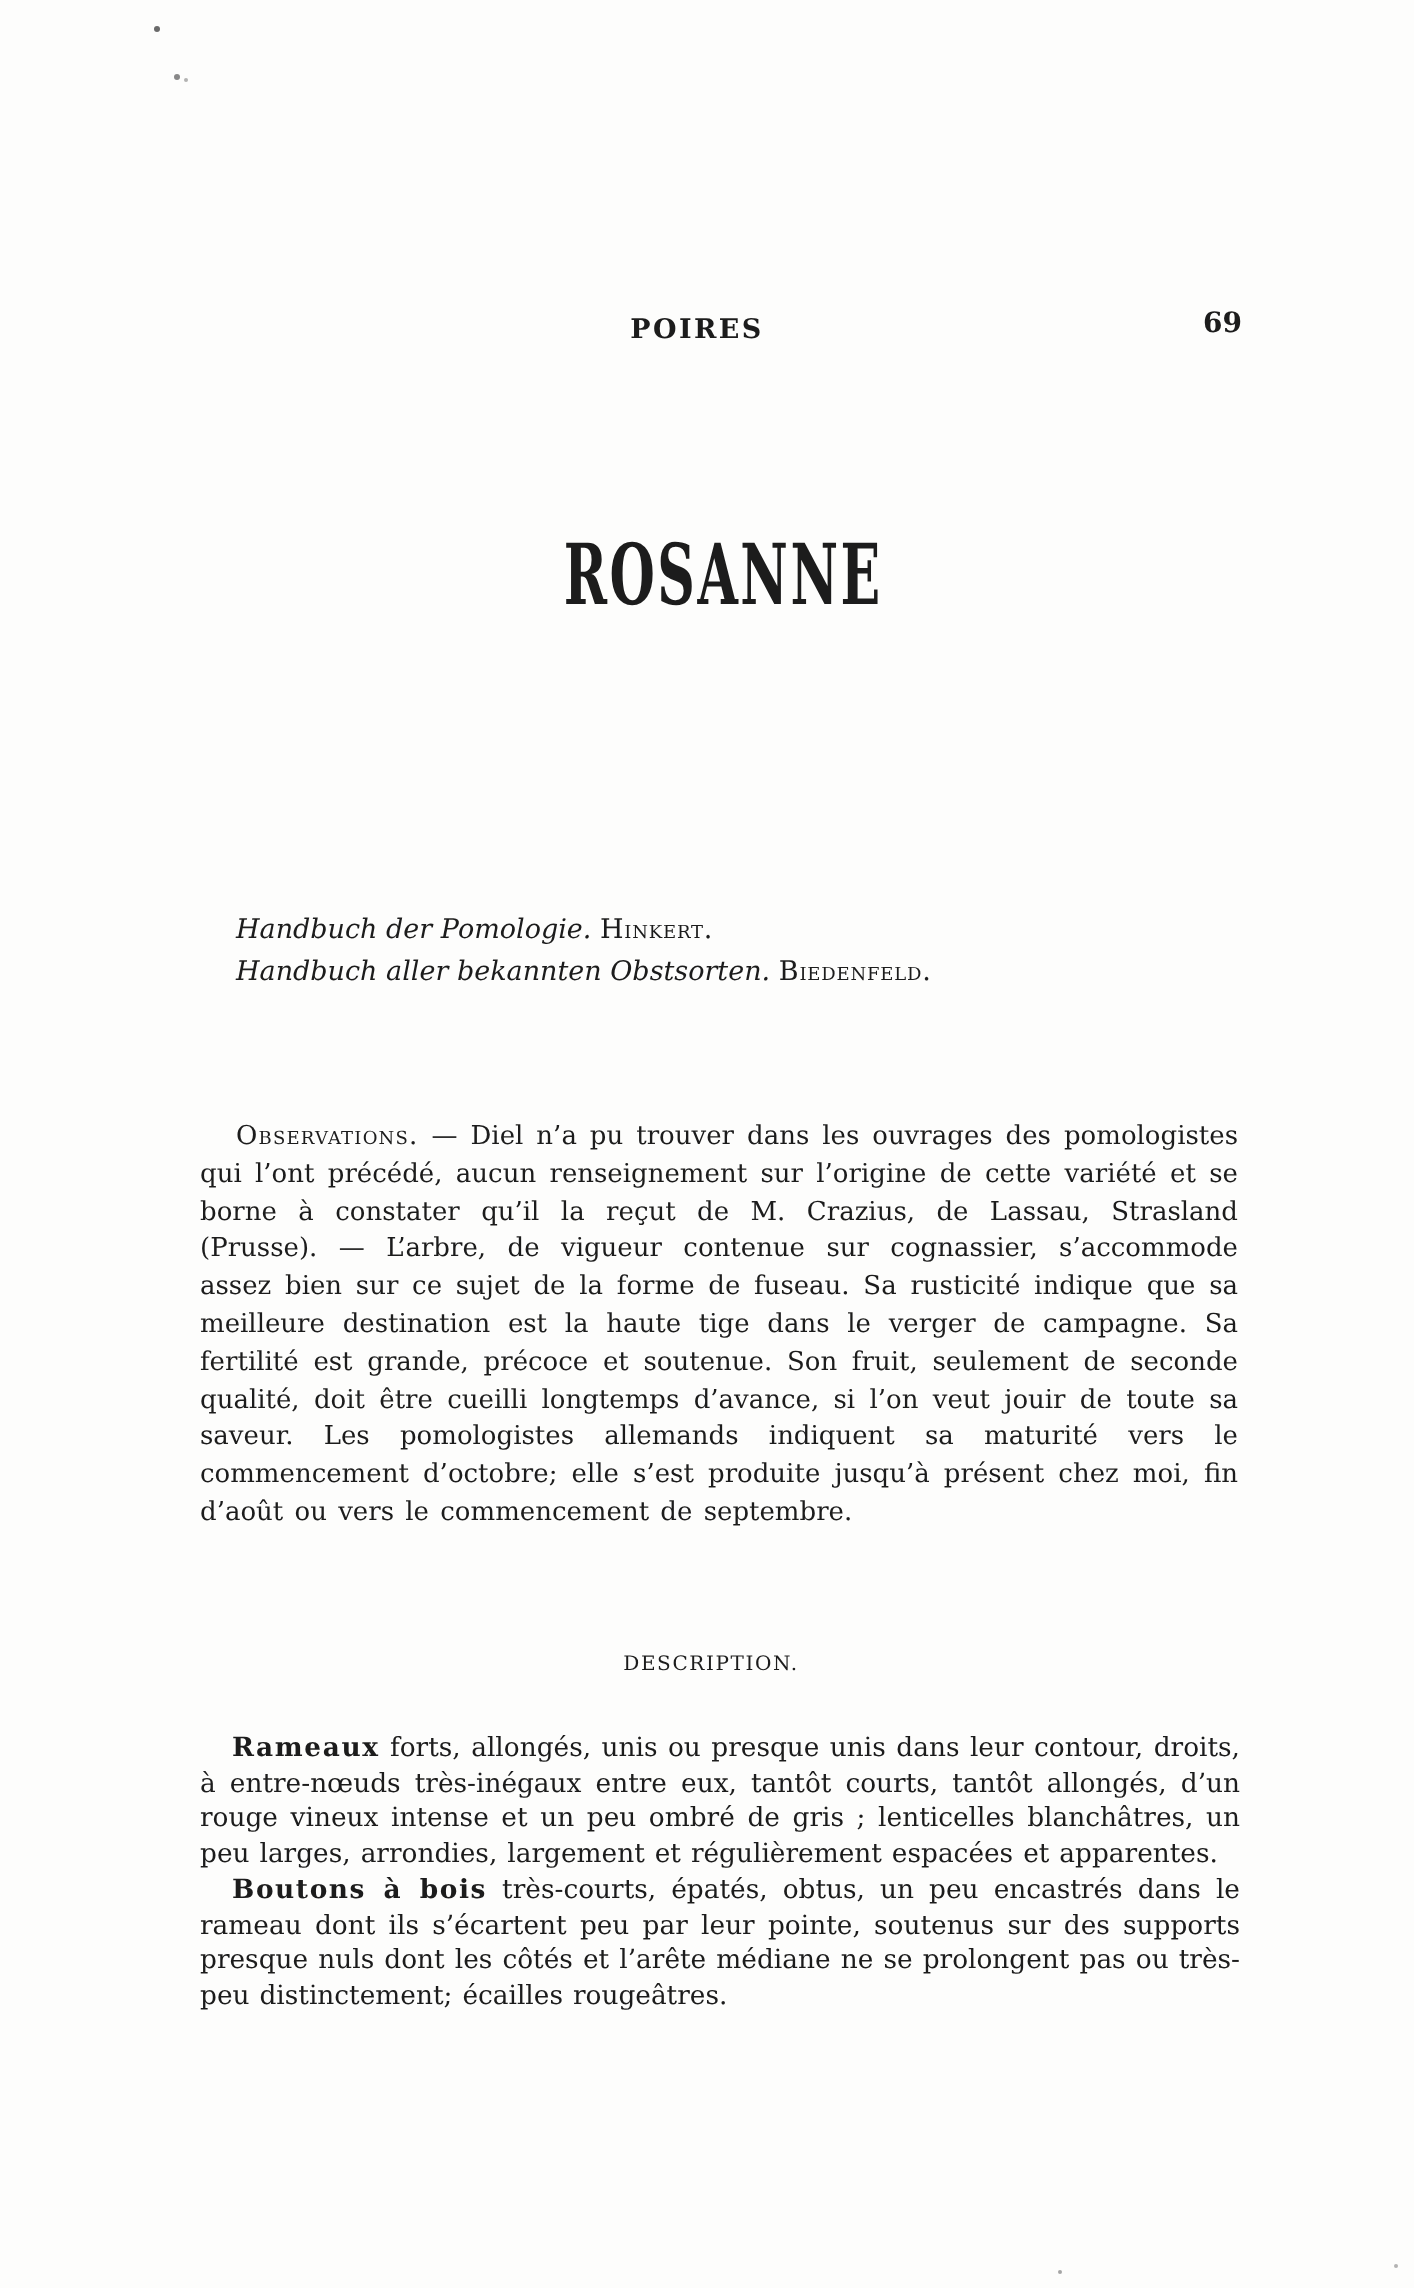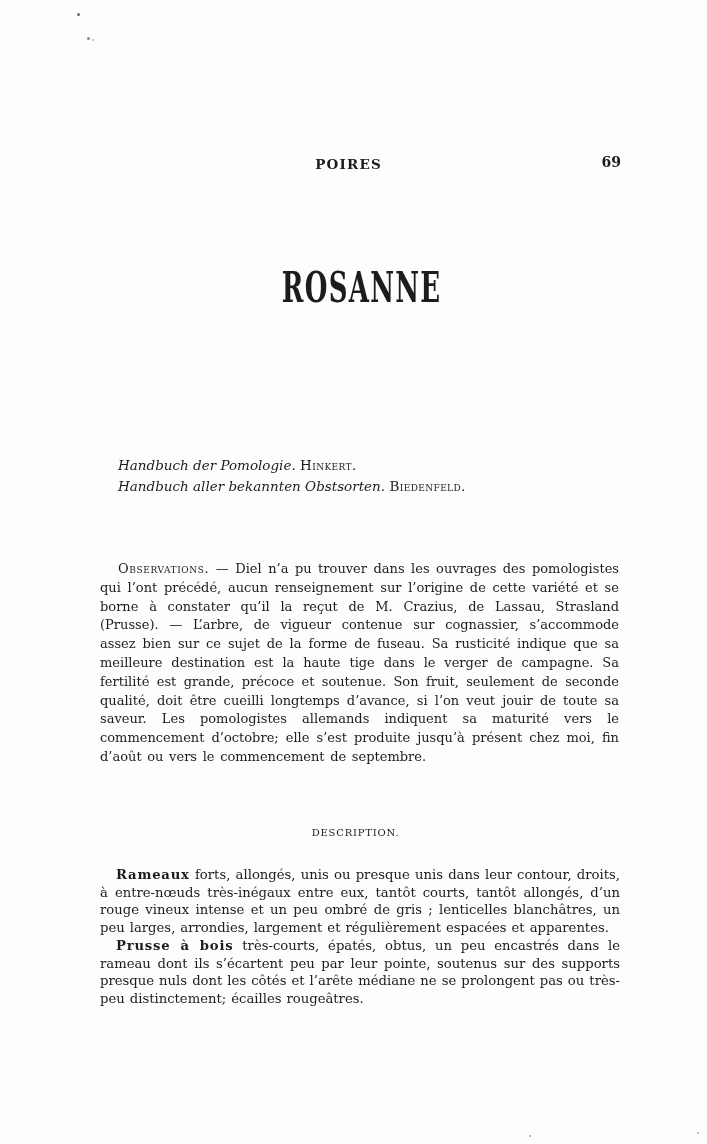--- a/index.html
+++ b/index.html
@@ -172,21 +172,21 @@
       <span class="bib-author">Biedenfeld.</span>
     </div>
   </div>
 
   <p class="observations"><span class="sc">Observations.</span><span> — Diel n’a pu trouver dans les ouvrages des pomologistes qui l’ont précédé, aucun renseignement sur l’origine de cette variété et se borne à constater qu’il la reçut de M. Crazius, de Lassau, Strasland (Prusse). — L’arbre, de vigueur contenue sur cognassier, s’accommode assez bien sur ce sujet de la forme de fuseau. Sa rusticité indique que sa meilleure destination est la haute tige dans le verger de campagne. Sa fertilité est grande, précoce et soutenue. Son fruit, seulement de seconde qualité, doit être cueilli longtemps d’avance, si l’on veut jouir de toute sa saveur. Les pomologistes allemands indiquent sa maturité vers le commencement d’octobre; elle s’est produite jusqu’à présent chez moi, fin d’août ou vers le commencement de septembre.</span></p>
 
   <div class="desc-heading">DESCRIPTION.</div>
 
   <div class="desc-block">
     <p class="desc-para"><span class="desc-term">Rameaux</span><span> forts, allongés, unis ou presque unis dans leur contour, droits, à entre-nœuds très-inégaux entre eux, tantôt courts, tantôt allongés, d’un rouge vineux intense et un peu ombré de gris ; lenticelles blanchâtres, un peu larges, arrondies, largement et régulièrement espacées et apparentes.</span></p>
-    <p class="desc-para"><span class="desc-term">Prusse à bois</span><span> très-courts, épatés, obtus, un peu encastrés dans le rameau dont ils s’écartent peu par leur pointe, soutenus sur des supports presque nuls dont les côtés et l’arête médiane ne se prolongent pas ou très-peu distinctement; écailles rougeâtres.</span></p>
+    <p class="desc-para"><span class="desc-term">Boutons à bois</span><span> très-courts, épatés, obtus, un peu encastrés dans le rameau dont ils s’écartent peu par leur pointe, soutenus sur des supports presque nuls dont les côtés et l’arête médiane ne se prolongent pas ou très-peu distinctement; écailles rougeâtres.</span></p>
   </div>
 
   <div class="speck s1"></div>
   <div class="speck s2"></div>
   <div class="speck s3"></div>
   <div class="speck s4"></div>
   <div class="speck s5"></div>
 
 </div>
 

